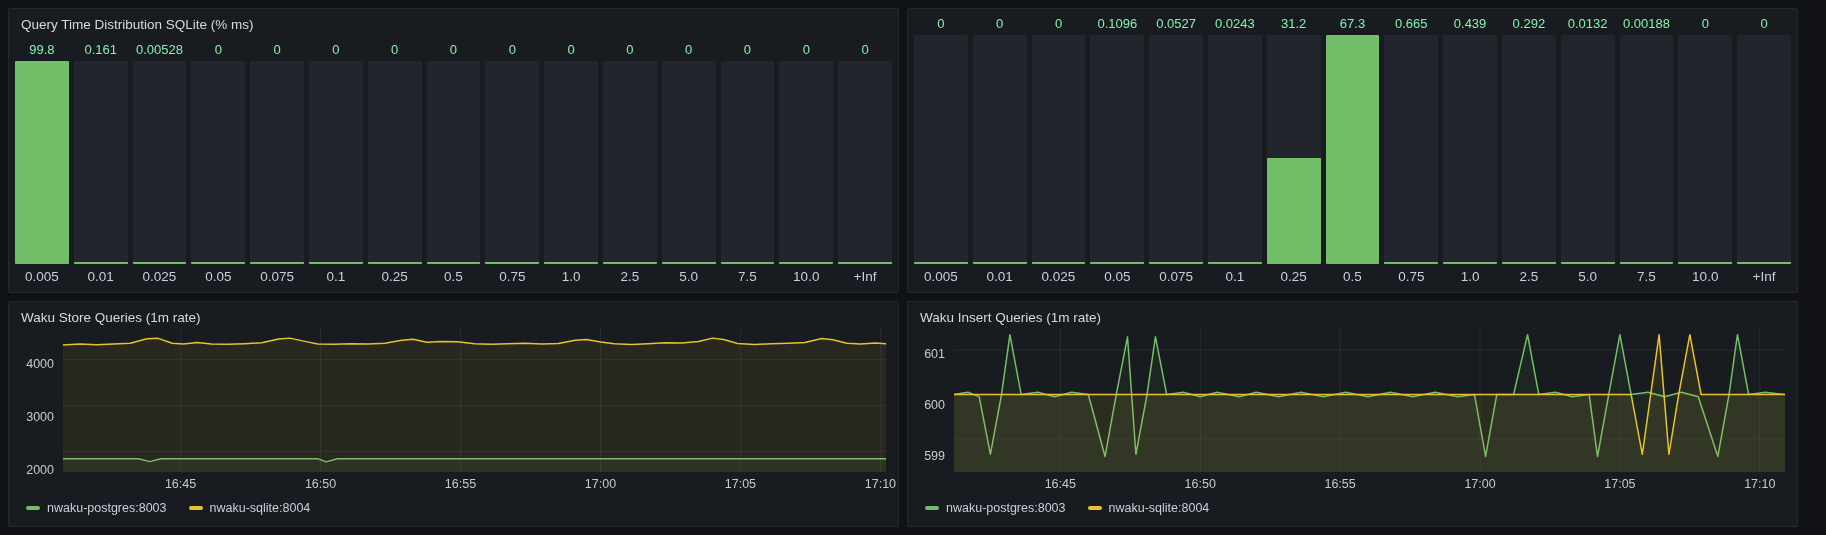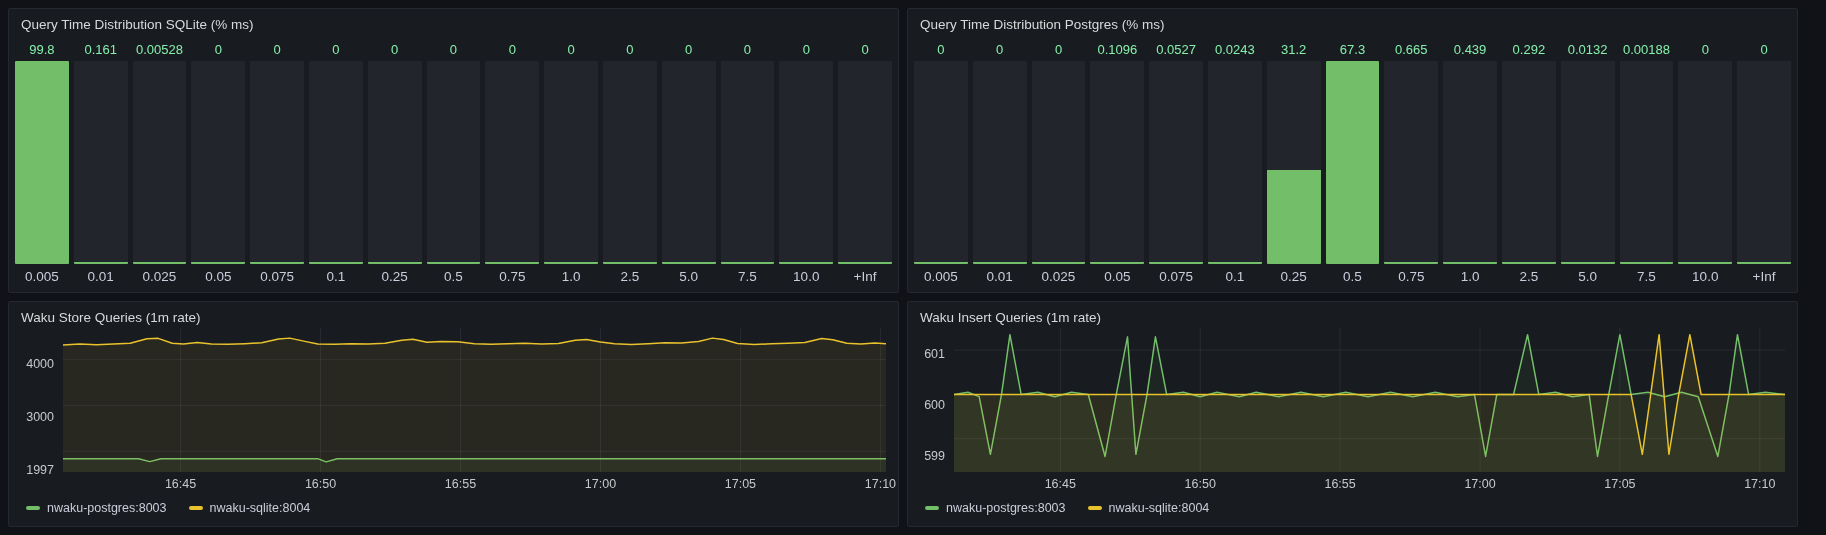--- a/index.html
+++ b/index.html
@@ -140,21 +140,20 @@
           <div class="bar-value">0</div>
           <div class="bar-track">
             <div class="bar-fill" style="height: 0%; background: rgb(115, 191, 105);"></div>
           </div>
           <div class="bar-xlabel">+Inf</div>
         </div>
       </div>
   </div>
 
   <div class="panel">
-    <div class="panel-title">Query Time Distribution Postgres (% ms)</div>
     <div class="bar-chart">
         <div class="bar-col">
           <div class="bar-value">0</div>
           <div class="bar-track">
             <div class="bar-fill" style="height: 0%; background: rgb(115, 191, 105);"></div>
           </div>
           <div class="bar-xlabel">0.005</div>
         </div>
         <div class="bar-col">
           <div class="bar-value">0</div>
@@ -254,21 +253,21 @@
           </div>
           <div class="bar-xlabel">+Inf</div>
         </div>
       </div>
   </div>
 
   <div class="panel">
     <div class="panel-title">Waku Store Queries (1m rate)</div>
     <div class="ts ts-store">
       <div class="yaxis">
-          <div class="ytick" style="top: 85.623%;">1997</div>
+          <div class="ytick" style="top: 85.623%;">2000</div>
           <div class="ytick" style="top: 53.6741%;">3000</div>
           <div class="ytick" style="top: 21.7252%;">4000</div>
         </div>
       <div class="plotcol">
         <div class="plot">
             <svg viewBox="0 0 1000 200" preserveAspectRatio="none">
               <line x1="0" x2="1000" y1="171.25" y2="171.25" stroke="rgba(204,204,220,0.09)" stroke-width="1" vector-effect="non-scaling-stroke"></line>
               <line x1="0" x2="1000" y1="107.35" y2="107.35" stroke="rgba(204,204,220,0.09)" stroke-width="1" vector-effect="non-scaling-stroke"></line>
               <line x1="0" x2="1000" y1="43.45" y2="43.45" stroke="rgba(204,204,220,0.09)" stroke-width="1" vector-effect="non-scaling-stroke"></line>
               <line y1="0" y2="200" x1="142.9" x2="142.9" stroke="rgba(204,204,220,0.09)" stroke-width="1" vector-effect="non-scaling-stroke"></line>

